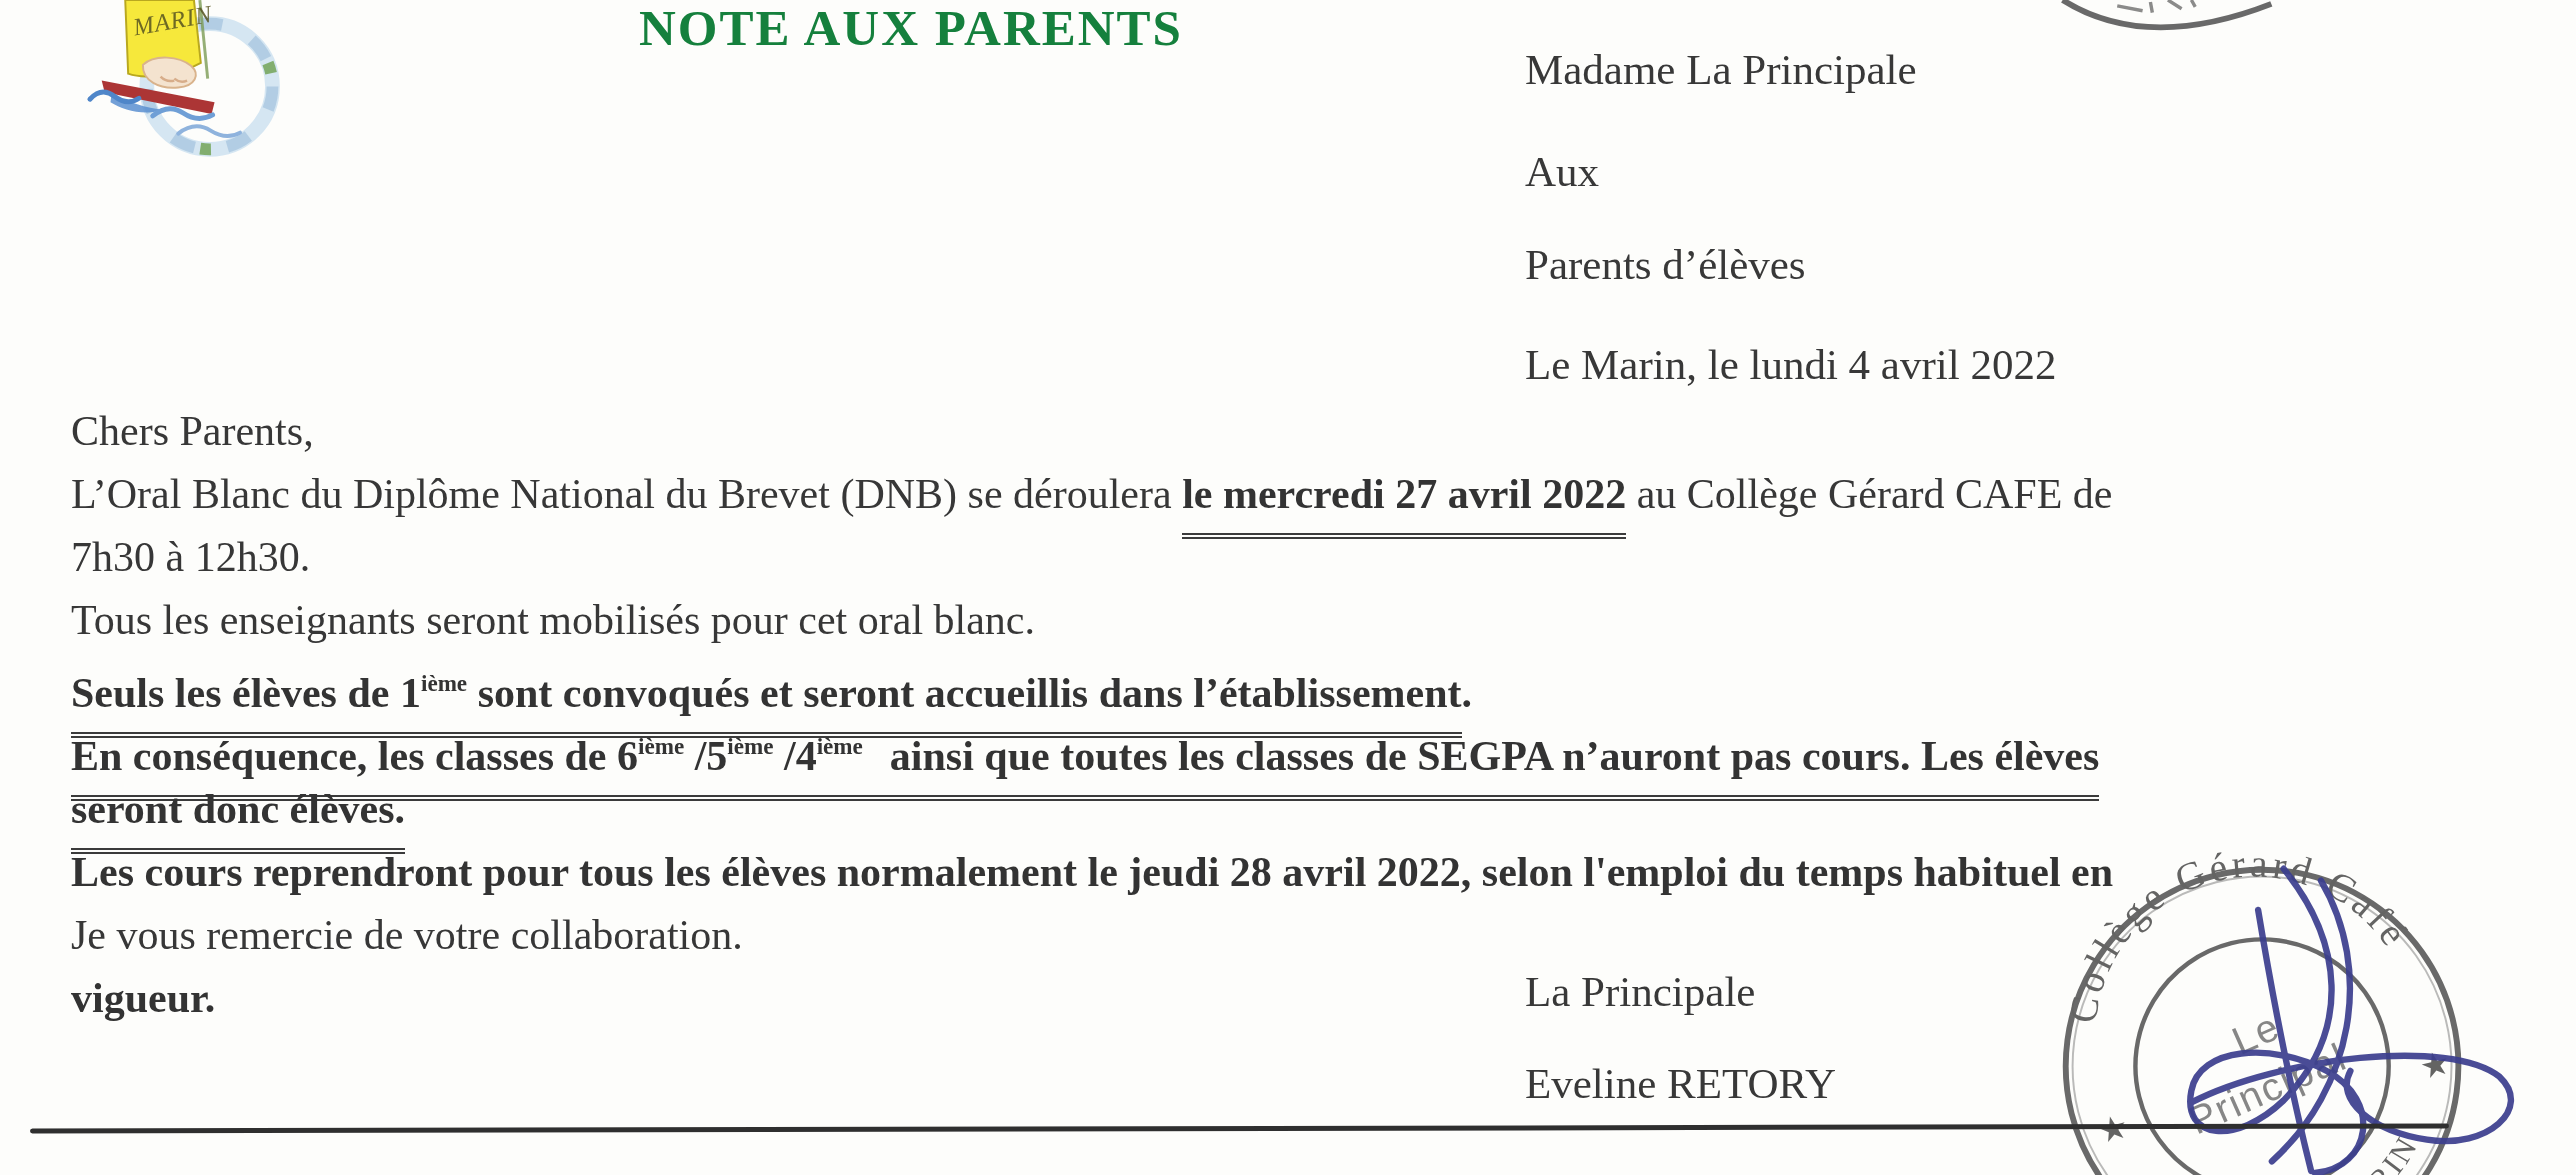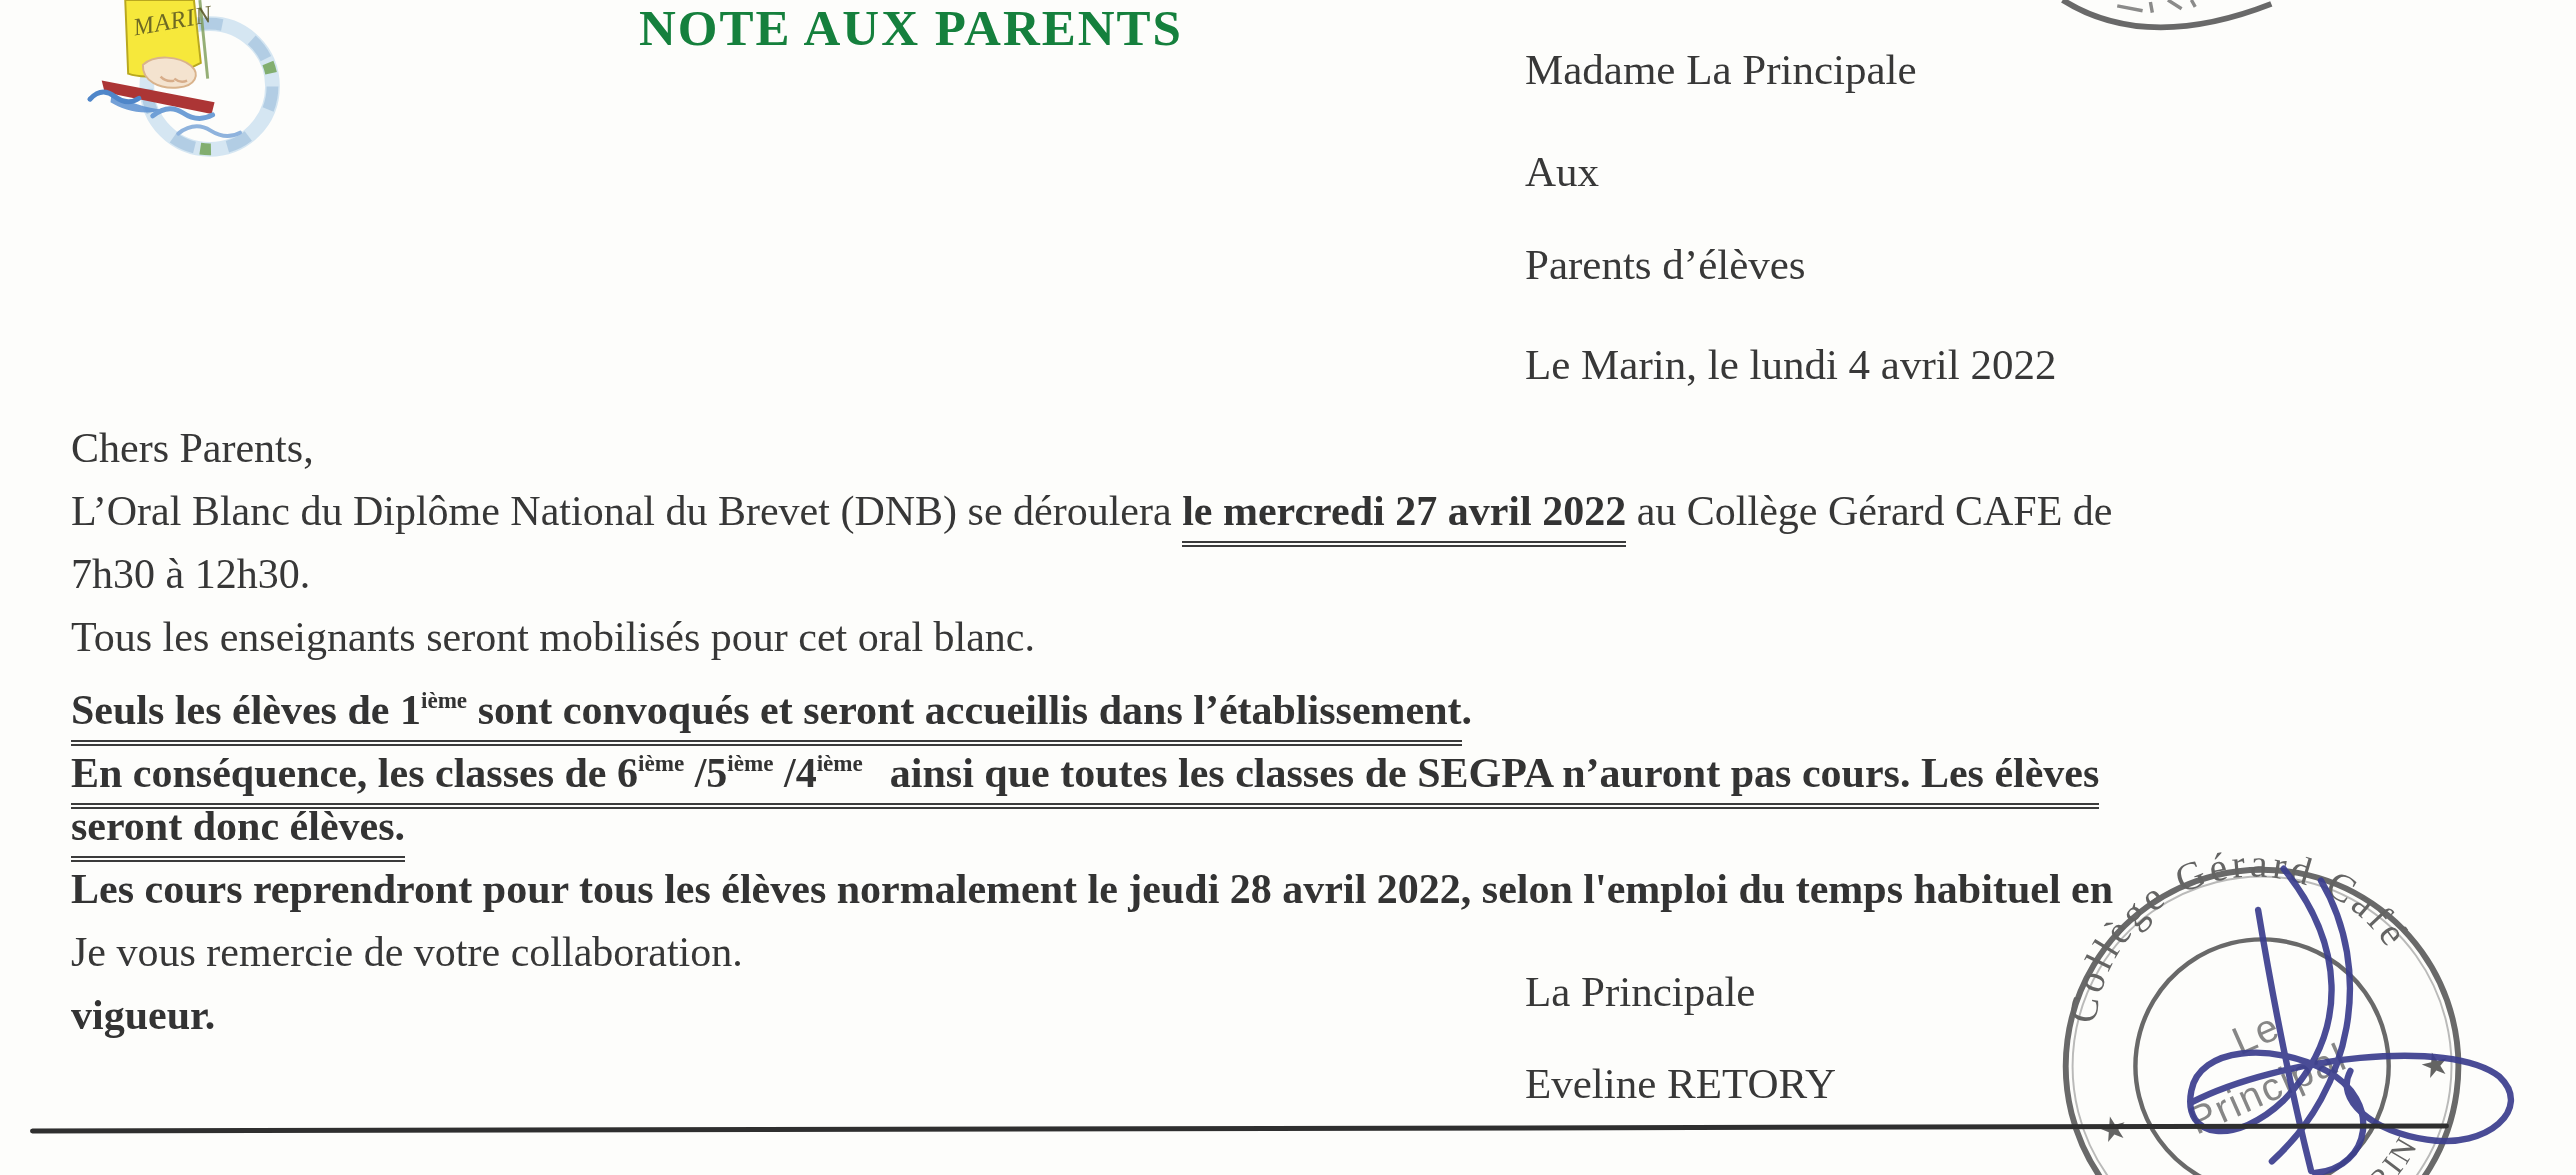--- a/index.html
+++ b/index.html
@@ -8,24 +8,24 @@
     background:#fdfdfb;color:#3a3a3a;
     font-family:"Liberation Serif","DejaVu Serif",serif;
   }
   .doc-title{
     position:absolute;left:639px;top:0px;
     font-size:51px;font-weight:700;letter-spacing:2px;color:#15803d;
     white-space:nowrap;line-height:1.1;
   }
   .recipient-line{position:absolute;left:1525px;font-size:43px;white-space:nowrap;color:#383838;}
   .r1{top:45px}.r2{top:147px}.r3{top:240px}.r4{top:340px}
-  .body-block{position:absolute;left:71px;top:417px;width:2500px;font-family:Liberation Serif, serif;}
+  .body-block{position:absolute;left:71px;top:400px;width:2500px;font-family:Liberation Serif, serif;}
   .bl{height:63px;line-height:63px;white-space:nowrap;font-size:42px;color:#373737;}
   .b{font-weight:700;color:#333;}
-  .ul{border-bottom:6.9px double #3b3b3b;padding-bottom:7px;}
+  .ul{border-bottom:6.9px double #3b3b3b;padding-bottom:16px;}
   .sup{font-size:0.55em;vertical-align:15.7px;letter-spacing:0;}
   .gap{margin-left:27px;}
   .sig-line{position:absolute;left:1525px;font-size:43px;white-space:nowrap;color:#383838;}
   .sig1{top:967px}.sig2{top:1059px}
   .footer-rule{
     position:absolute;left:29.5px;top:1126px;width:2419px;height:4.9px;
     background:#2f2f2f;border-radius:2.9px;transform:rotate(-0.12deg);
   }
   .logo-wrap{position:absolute;left:84px;top:0px;}
   .topstamp-wrap{position:absolute;left:2048px;top:0px;}

